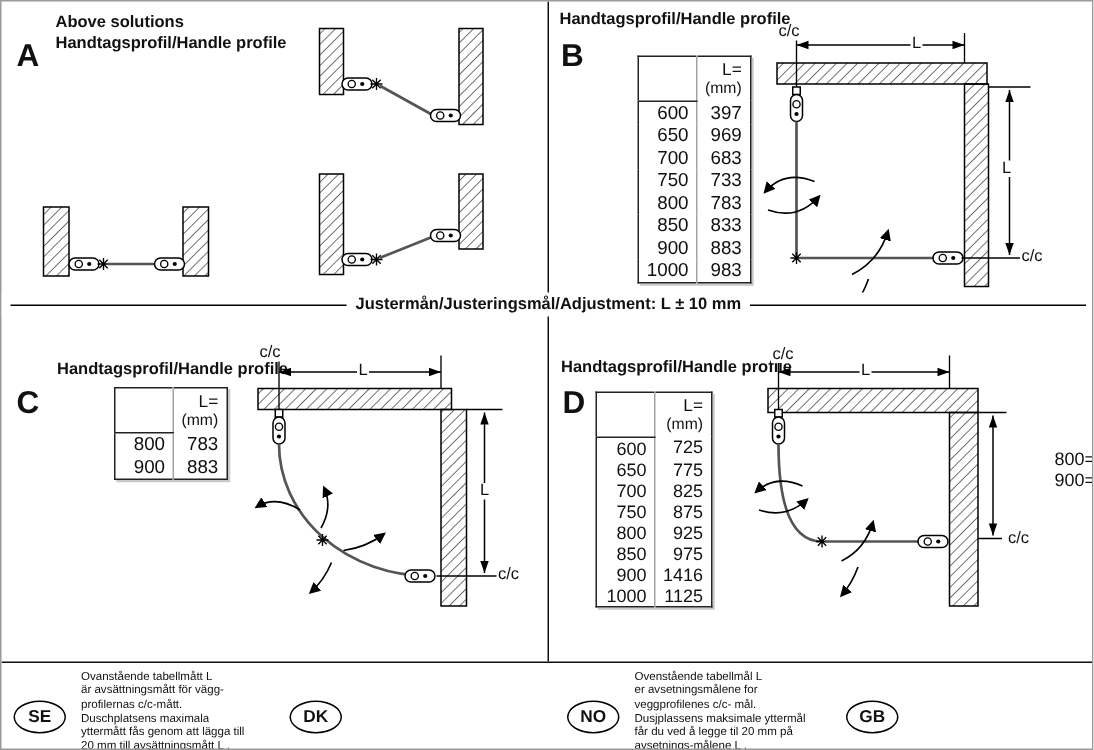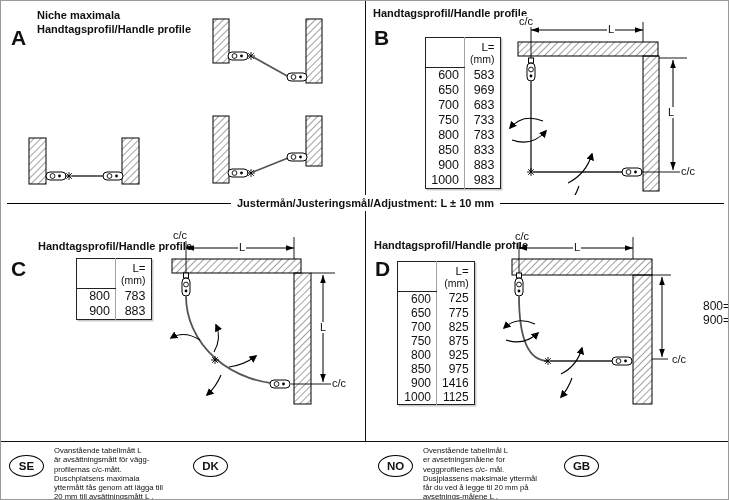--- a/index.html
+++ b/index.html
@@ -41,21 +41,21 @@
   .unit{font-size:10.5px;}
   .vdiv{position:absolute;left:364px;top:0;width:1px;height:440px;background:#111;}
   .hdiv-bottom{position:absolute;left:0;top:440px;width:729px;height:1px;background:#111;}
   .adjust-divider{position:absolute;left:0;top:194px;width:729px;height:16px;display:flex;align-items:center;background:#fff;z-index:3;}
   .adjust-divider .dl{flex:1;border-top:1.5px solid #000;margin:0 6px;}
   .adjust-divider .dtext{font-size:11px;font-weight:bold;white-space:nowrap;}
   .note{position:absolute;top:445px;display:flex;align-items:flex-start;}
   .badge{
     flex:none;width:33px;height:20px;border:1.7px solid #000;border-radius:50%;
     display:flex;align-items:center;justify-content:center;
-    font-size:11.5px;font-weight:bold;margin-top:9px;background:#fff;
+    font-size:11.5px;font-weight:bold;margin-top:21px;background:#fff;
   }
   .ntext{margin-left:10px;font-size:7.7px;line-height:9.3px;white-space:pre-line;}
 </style>
 </head>
 <body>
 
 <div class="page">
 
   <svg width="0" height="0" style="position:absolute" aria-hidden="true">
     <defs>
@@ -71,21 +71,21 @@
         <circle cx="4" cy="13" r="1.4" fill="#000"></circle>
       </g>
       <g id="stm">
         <path d="M-4,0H4M0,-4V4M-2.8,-2.8L2.8,2.8M-2.8,2.8L2.8,-2.8" stroke="#000" stroke-width="0.9" fill="none"></path>
       </g>
     </defs>
   </svg>
 
   <section class="quad quad-a">
     <div class="letter" style="left:10px;top:26px">A</div>
-    <div class="qtitle" style="left:36px;top:8px">Niche maximala</div>
+    <div class="qtitle" style="left:36px;top:8px">Above solutions</div>
     <div class="qtitle" style="left:36px;top:22px">Handtagsprofil/Handle profile</div>
     <svg class="diagram" width="364" height="213">
       <defs>
         <pattern id="hA" width="5" height="5" patternUnits="userSpaceOnUse" patternTransform="rotate(45)">
           <line x1="0" y1="0" x2="0" y2="5" stroke="#444" stroke-width="1"></line>
         </pattern>
       </defs>
       <g>
         <rect class="wall" x="212" y="18" width="16" height="44" fill="url(#hA)"></rect>
         <rect class="wall" x="305" y="18" width="16" height="64" fill="url(#hA)"></rect>
@@ -120,21 +120,21 @@
     <table class="dim-table t-b" style="left:60px;top:36px">
       <thead>
         <tr>
           <th class="c1"></th>
           <th><span>L=</span><br><span class="unit">(mm)</span></th>
         </tr>
       </thead>
       <tbody>
           <tr>
             <td class="c1">600</td>
-            <td>583</td>
+            <td>397</td>
           </tr>
           <tr>
             <td class="c1">650</td>
             <td>969</td>
           </tr>
           <tr>
             <td class="c1">700</td>
             <td>683</td>
           </tr>
           <tr>

